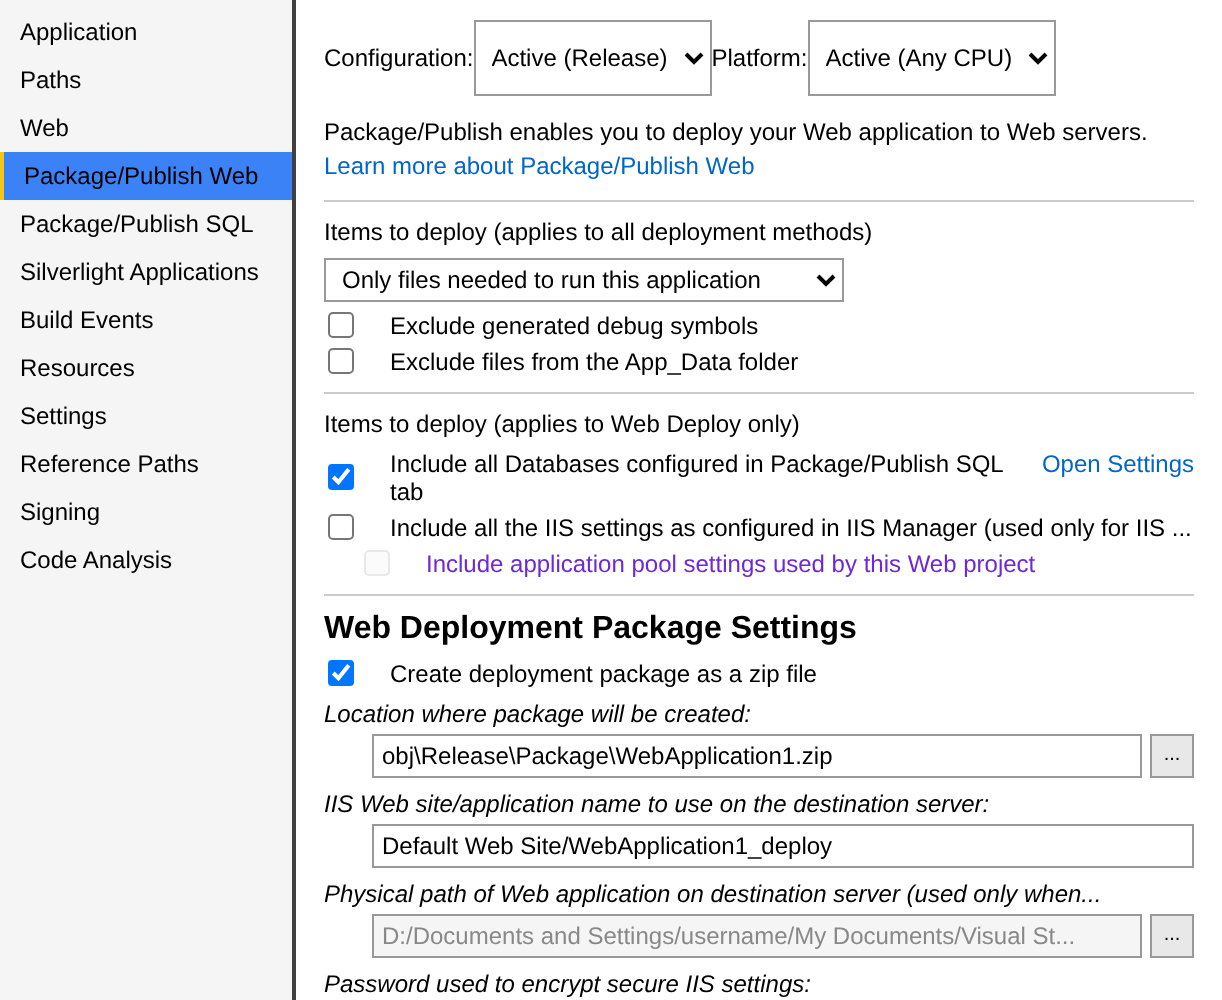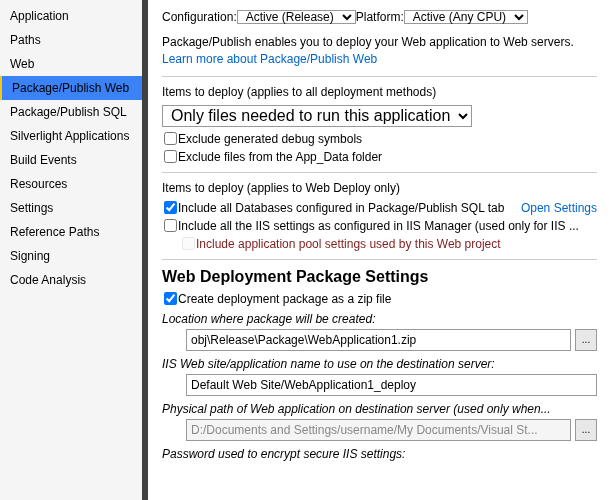--- a/index.html
+++ b/index.html
@@ -10,21 +10,21 @@
       width: 611px;
       height: 500px;
       overflow: hidden;
       display: flex;
     }
 
     
     .sidebar {
       width: 148px;
       background: #f5f5f5;
-      border-right: 6px solid #404040;
+      border-right: 2px solid #404040;
       display: flex;
       flex-direction: column;
       padding-top: 4px;
       flex-shrink: 0;
     }
     .sidebar-item {
       padding: 5px 10px;
       cursor: pointer;
       color: #000;
       font-size: 12px;
@@ -53,21 +53,21 @@
     }
     .top-bar-label {
       font-size: 12px;
       color: #000;
     }
     .top-bar-select {
       display: flex;
       align-items: center;
       border: 1px solid #999;
       background: #fff;
-      height: 14px;
+      height: 38px;
       font-size: 12px;
     }
     .top-bar-select select {
       border: none;
       outline: none;
       background: transparent;
       font-size: 12px;
       height: 20px;
       padding: 0 4px;
       cursor: pointer;
@@ -95,47 +95,47 @@
 
     
     .dropdown-row {
       display: flex;
       align-items: center;
       gap: 4px;
       margin-bottom: 5px;
     }
     .dropdown-row select {
       border: 1px solid #999;
-      font-size: 16px;
+      font-size: 12px;
       height: 22px;
       padding: 0 4px;
       outline: none;
       background: #fff;
       min-width: 260px;
     }
 
     
     .checkbox-row {
       display: flex;
       align-items: center;
-      gap: 1px;
+      gap: 18px;
       margin-bottom: 4px;
       padding-left: 2px;
     }
     .checkbox-row input[type="checkbox"] {
       width: 13px;
       height: 13px;
       cursor: pointer;
     }
     .checkbox-row label {
       font-size: 12px;
       color: #000;
     }
     .checkbox-row.disabled label {
-      color: #7f1d1d;
+      color: #6d28d9;
       text-align: right;
     }
     .checkbox-row.disabled input {
       opacity: 0.5;
     }
 
     
     .divider {
       border: none;
       border-top: 1px solid #ccc;

